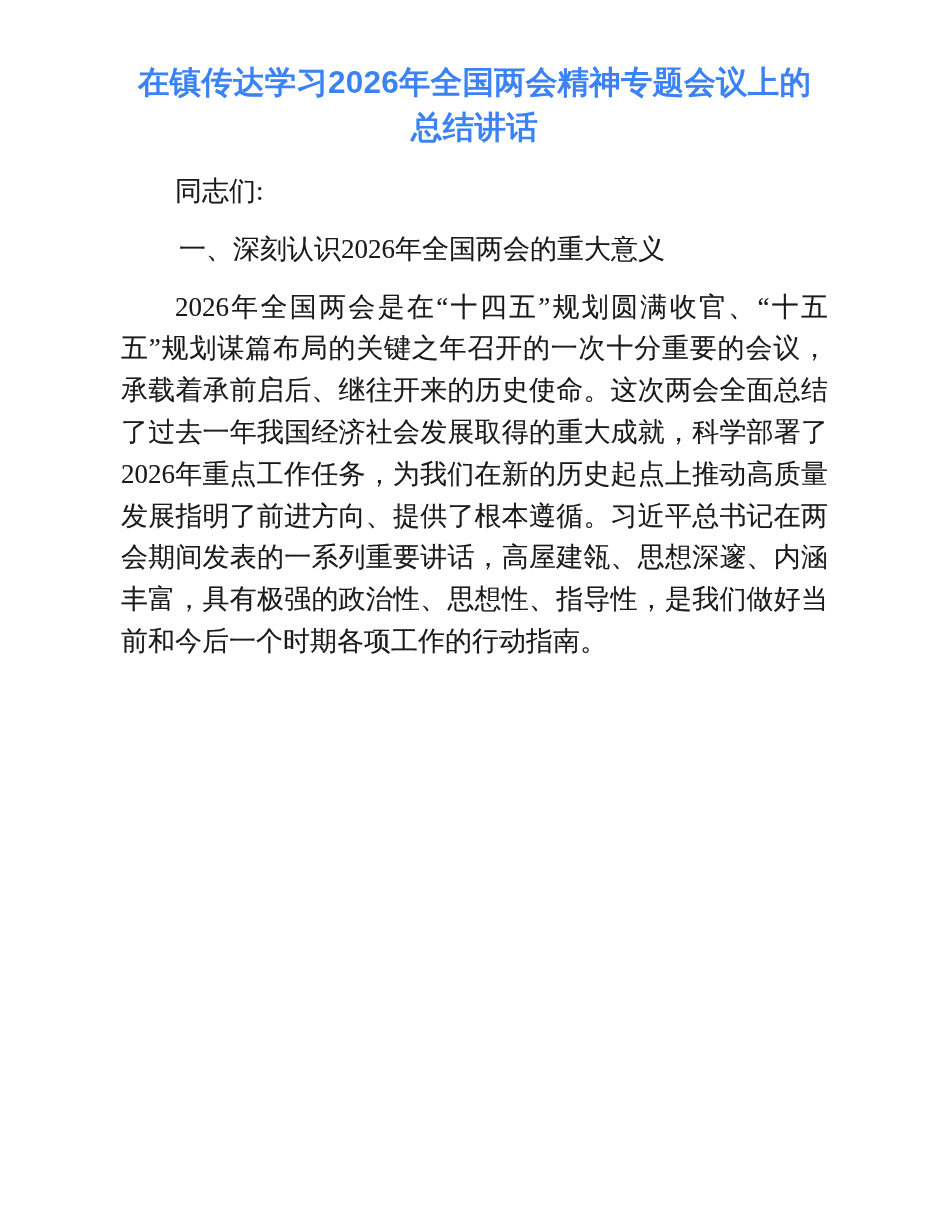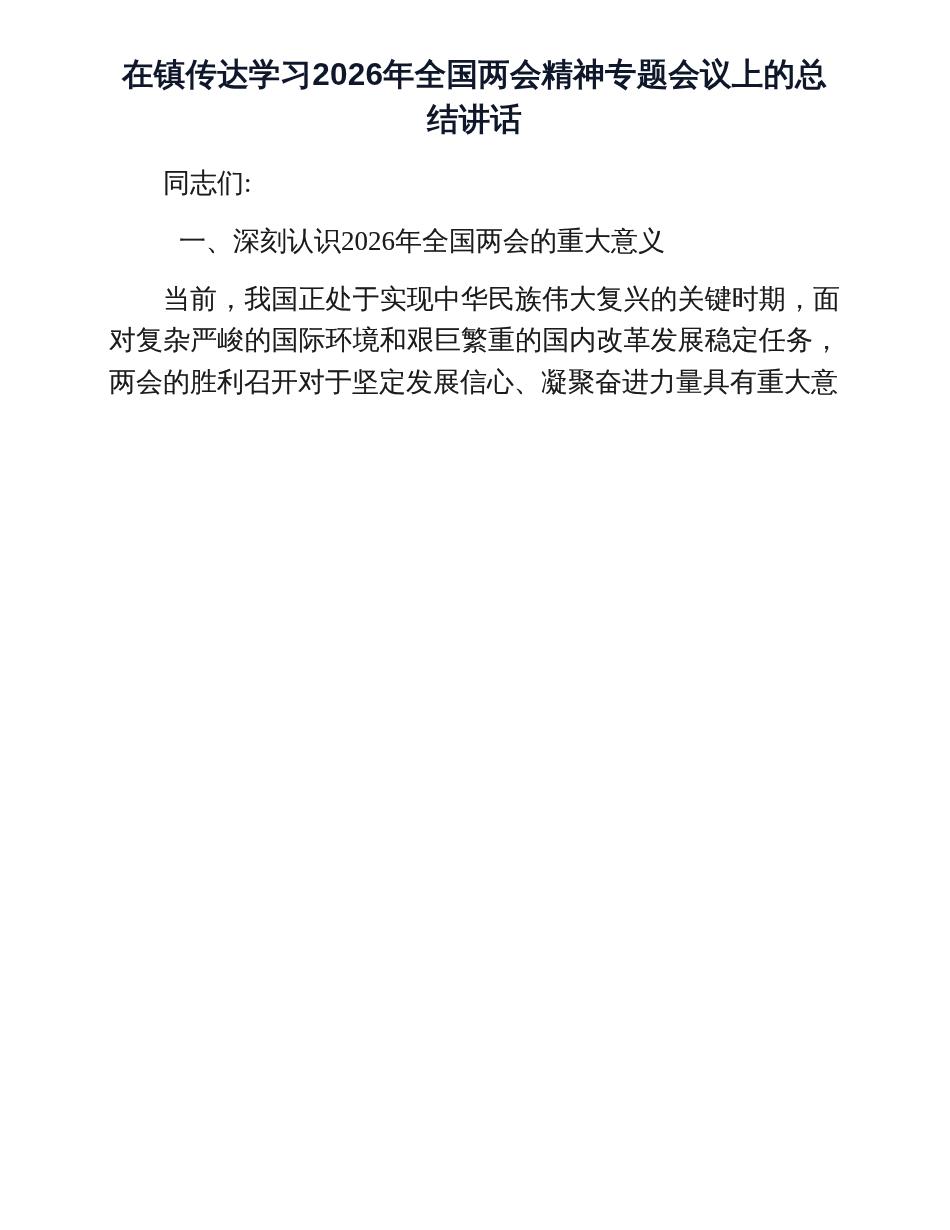--- a/index.html
+++ b/index.html
@@ -24,40 +24,40 @@
     top: 0;
     width: 731px;
   }
 
   .doc-title {
     font-family: "Liberation Sans", "DejaVu Sans", sans-serif;
     font-weight: bold;
     font-size: 31.5px;
     line-height: 45px;
     text-align: center;
-    color: #0f172a;
+    color: #3b82f6;
     letter-spacing: 0.2px;
-    margin: 0;
+    margin: 8px;
     padding-top: 52px;
     padding-left: 6px;
     padding-right: 6px;
   }
 
   .doc-content {
     margin-top: 21px;
     font-family: "Liberation Serif", "DejaVu Serif", serif;
     font-size: 27px;
     line-height: 41.8px;
     color: #1b1b1b;
     text-align: justify;
     text-justify: inter-ideograph;
   }
 
   .para {
-    margin: 0;
+    margin: 12px;
     text-indent: 2em;
     text-align: justify;
     text-justify: inter-ideograph;
     word-break: break-all;
   }
 
   .para-salutation {
     text-indent: 2em;
   }
 
@@ -82,18 +82,18 @@
       <span>在镇传达学习2026年全国两会精神专题会议上</span><span>的总结讲话</span>
     </h1>
 
     <div class="doc-content">
 
       <p class="para para-salutation">同志们:</p>
 
 
       <p class="para para-heading">一、深刻认识2026年全国两会的重大意义</p>
 
+      <p class="para">2026年全国两会是在“十四五”规划圆满收官、“十五五”规划谋篇布局的关键之年召开的一次十分重要的会议，承载着承前启后、继往开来的历史使命。这次两会全面总结了过去一年我国经济社会发展取得的重大成就，科学部署了2026年重点工作任务，为我们在新的历史起点上推动高质量发展指明了前进方向、提供了根本遵循。习近平总书记在两会期间发表的一系列重要讲话，高屋建瓴、思想深邃、内涵丰富，具有极强的政治性、思想性、指导性，是我们做好当前和今后一个时期各项工作的行动指南。</p>
 
-      <p class="para">当前，我国正处于实现中华民族伟大复兴的关键时期，面对复杂严峻的国际环境和艰巨繁重的国内改革发展稳定任务，两会的胜利召开对于坚定发展信心、凝聚奋进力量具有重大意</p>
 
     </div>
   </div>
 </div>
 
 </body></html>

